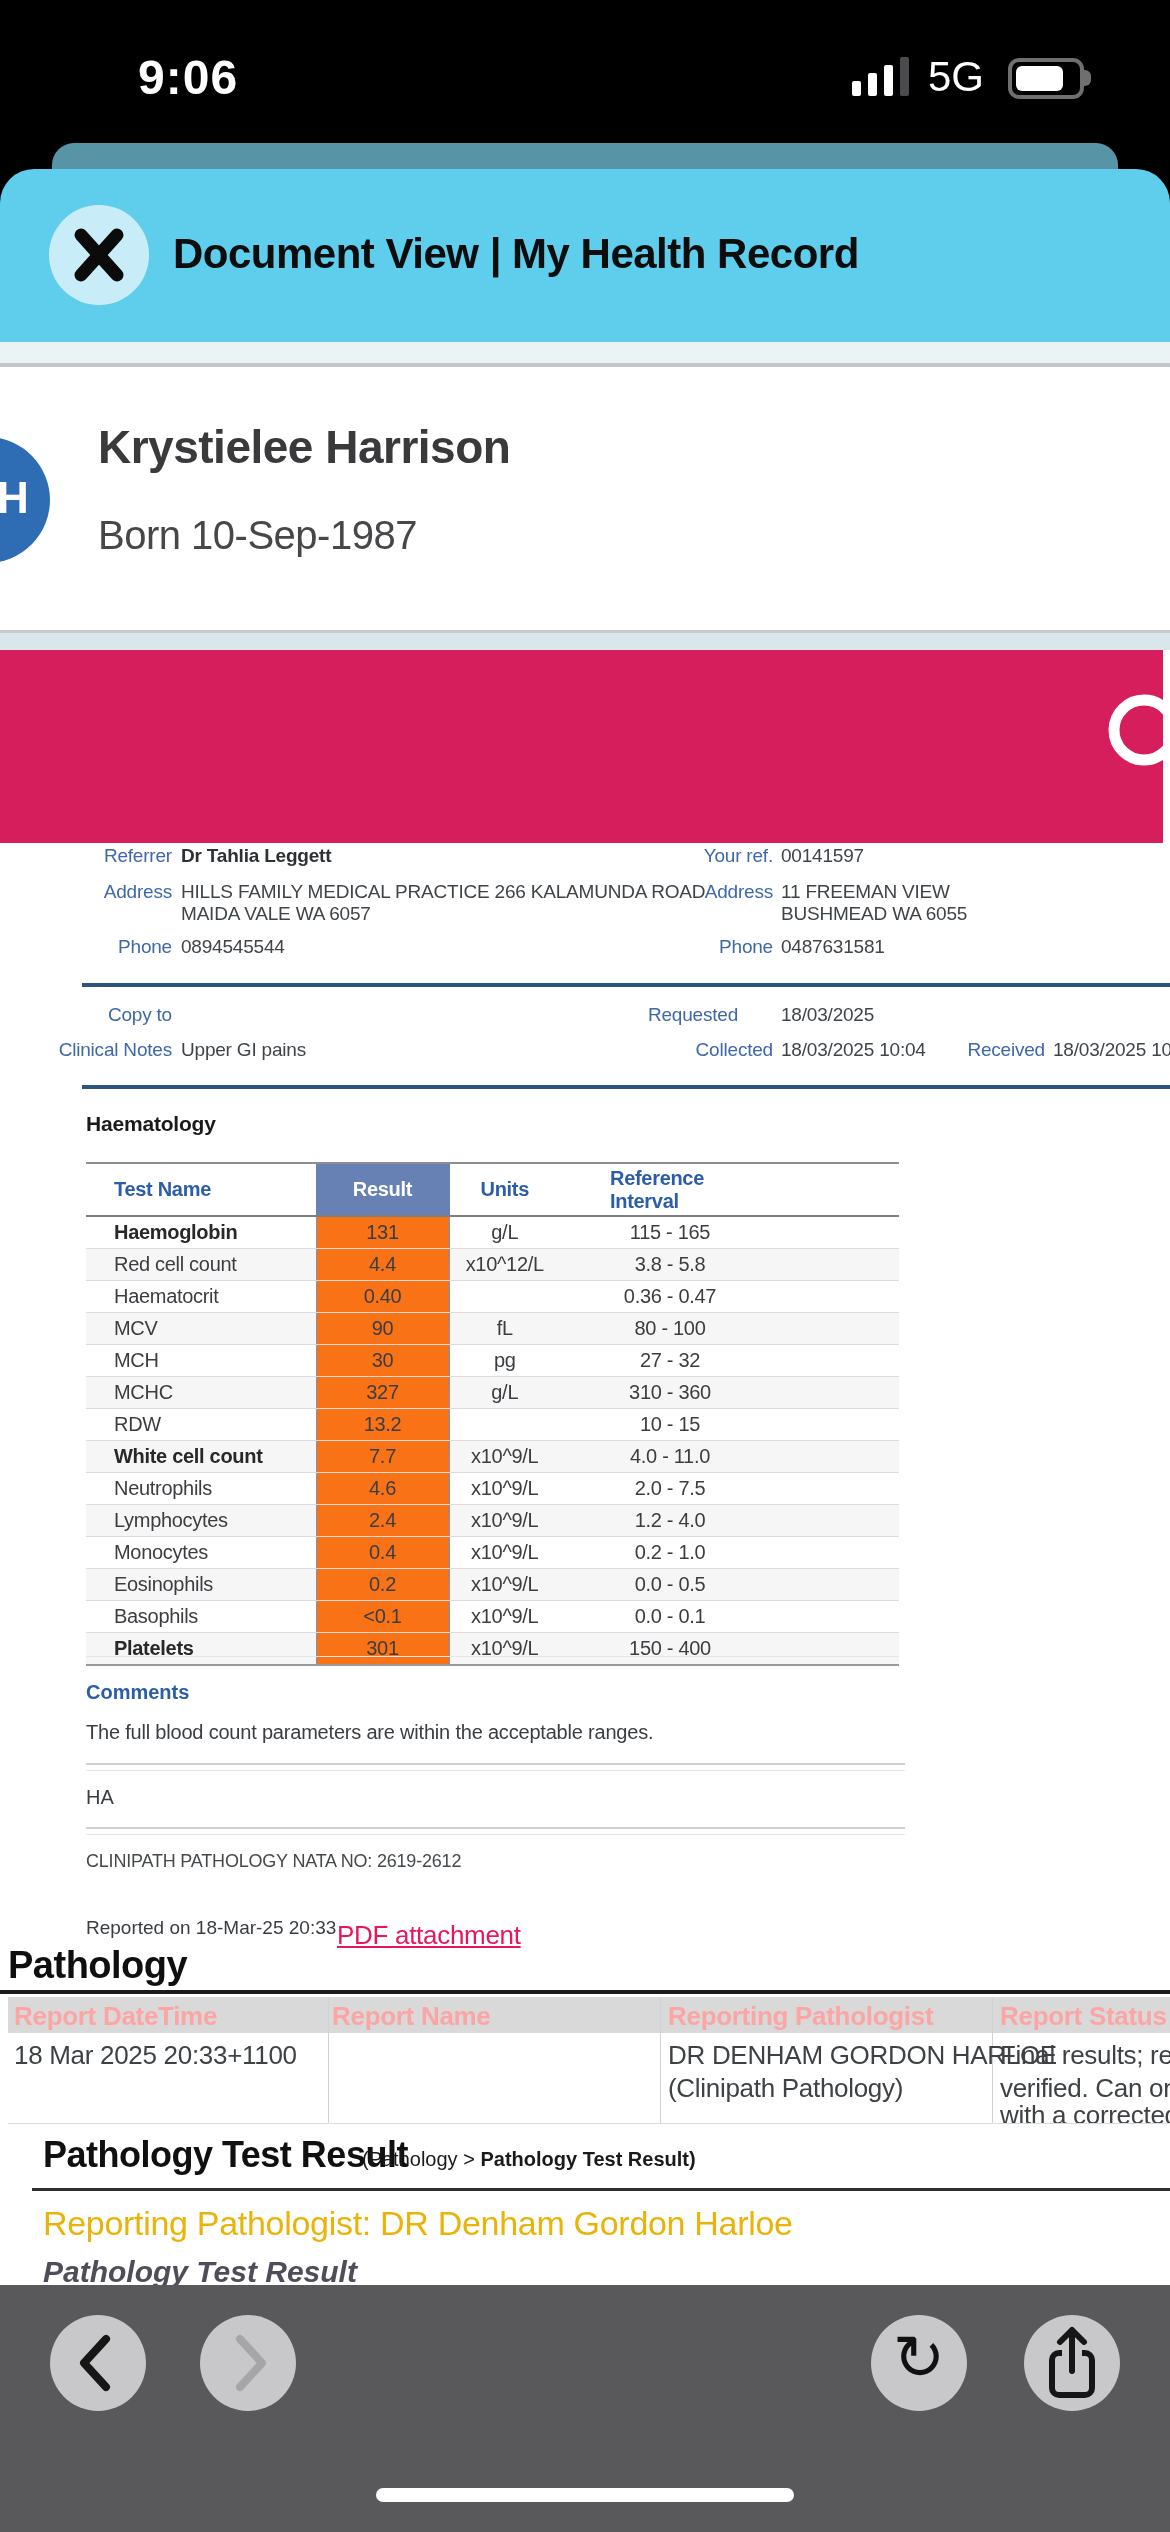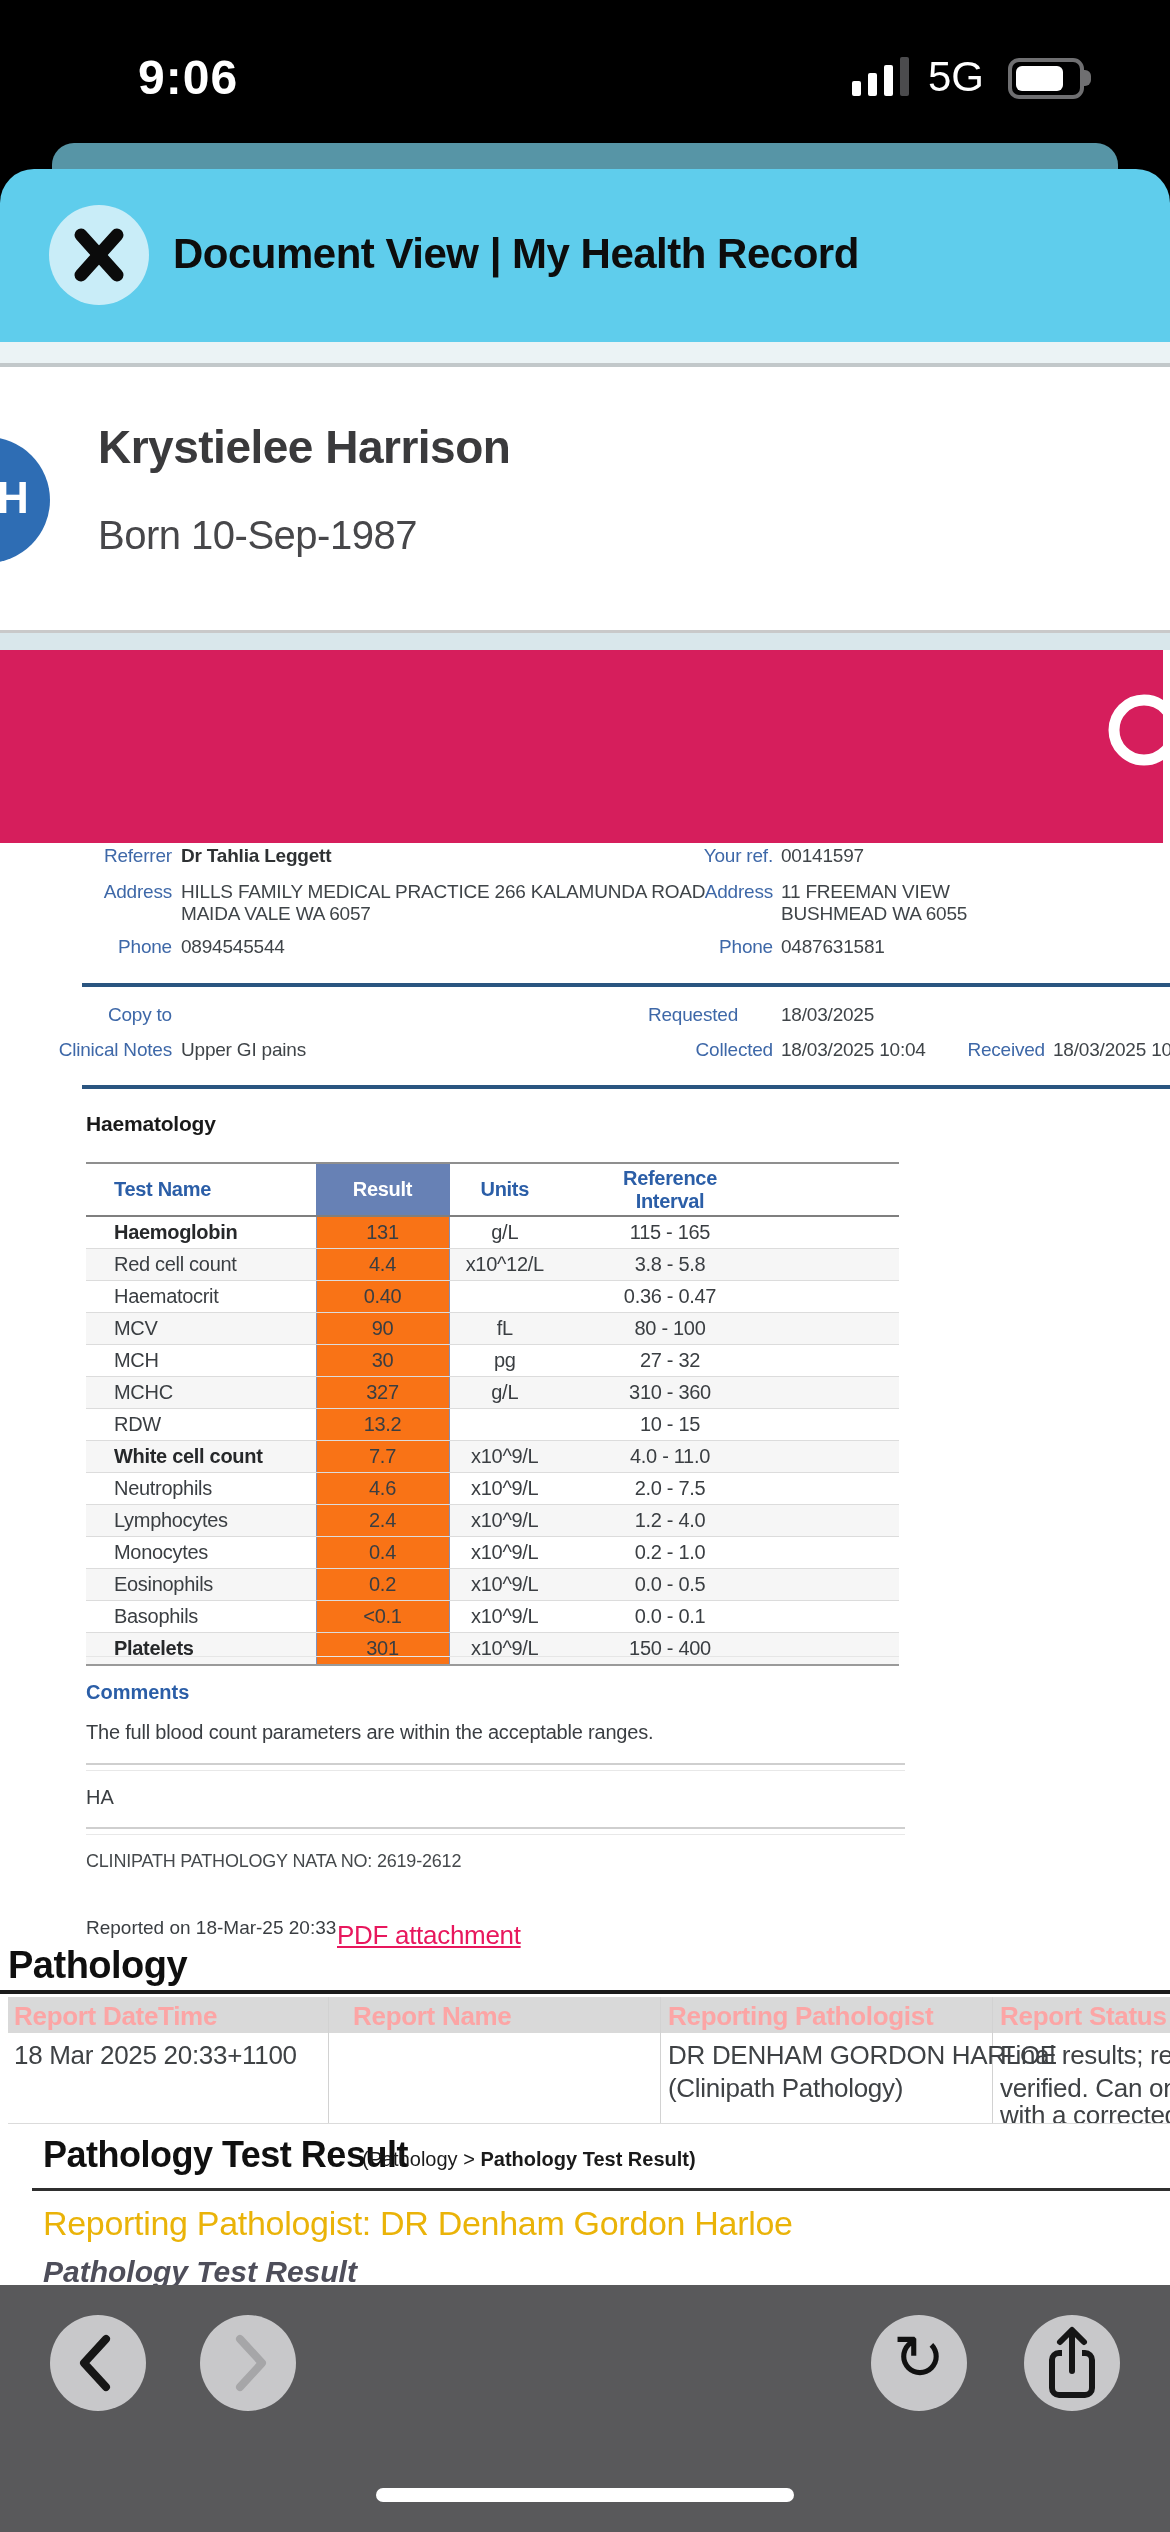--- a/index.html
+++ b/index.html
@@ -50,21 +50,21 @@
     border-top:2px solid #8F8F8F;border-bottom:2px solid #9A9A9A;}
   #haem-table th{height:49px;font-weight:700;color:#2B5EA7;border-bottom:2px solid #7F7F7F;font-size:20px;}
   #haem-table th.rh{background:#6781B5;color:#fff;border-left:1px solid #6781B5;border-right:1px solid #6781B5;}
   #haem-table td{height:29px;border-bottom:1px solid #DCDCDC;}
   #haem-table tr:last-child td{border-bottom:none;}
   #haem-table tbody tr:nth-child(even){background:#F6F6F6;}
   td.tn{padding-left:28px;}
   td.tn.b{font-weight:700;color:#26282A;}
   td.rc{background:#f97316;border-left:1px solid #7E90BC;border-right:1px solid #7E90BC;text-align:center;}
   td.uc,td.fc{text-align:center;}
-  .wrap2{display:inline-block;width:120px;line-height:1.15;text-align:center;}
+  .wrap2{display:inline-block;width:120px;line-height:1.15;text-align:left;}
   .table-after-line{left:86px;top:1656px;width:813px;height:1px;background:#E6E6E6;}
 
   
   .cmt-hr{left:86px;width:819px;height:5px;border-top:2px solid #CFCFCF;border-bottom:1px solid #E8E8E8;}
 
   
   .path-title{left:8px;top:1944px;font-size:38px;font-weight:700;color:#0F0F0F;letter-spacing:-0.5px;}
   .path-hr{left:0;top:1990px;width:1170px;height:4px;background:#1B1B1B;}
   .path-band{left:8px;top:1997px;width:1162px;height:36px;background:#D9D9D9;}
   .ph{position:absolute;top:2001px;font-size:26px;font-weight:700;color:#fca5a5;letter-spacing:-0.3px;}
@@ -291,21 +291,21 @@
   <div class="abs cmt-hr" style="top:1763px;"></div>
   <div class="abs" style="left:86px;top:1786px;font-size:20px;color:#3A3E42;">HA</div>
   <div class="abs cmt-hr" style="top:1827px;"></div>
   <div class="abs" style="left:86px;top:1851px;font-size:18px;color:#45494C;letter-spacing:-0.2px;">CLINIPATH PATHOLOGY NATA NO: 2619-2612</div>
   <div class="abs" style="left:86px;top:1917px;font-size:19px;color:#3A3E42;">Reported on 18-Mar-25 20:33</div>
 
   <div class="abs path-title">Pathology</div>
   <div class="abs path-hr"></div>
   <div class="abs path-band"></div>
   <div class="ph" style="left:14px;">Report DateTime</div>
-  <div class="ph" style="left:353px;">Report Name</div>
+  <div class="ph" style="left:332px;">Report Name</div>
   <div class="ph" style="left:668px;">Reporting Pathologist</div>
   <div class="ph" style="left:1000px;">Report Status</div>
   <div class="pvline" style="left:328px;"></div>
   <div class="pvline" style="left:660px;"></div>
   <div class="pvline" style="left:992px;"></div>
 
   <div class="pcell" style="left:14px;top:2040px;">18 Mar 2025 20:33+1100</div>
   <div class="pcell pdf-link" style="left:337px;top:1920px;">PDF attachment</div>
   <div class="pcell" style="left:668px;top:2040px;">DR DENHAM GORDON HARLOE</div>
   <div class="pcell" style="left:668px;top:2073px;">(Clinipath Pathology)</div>

